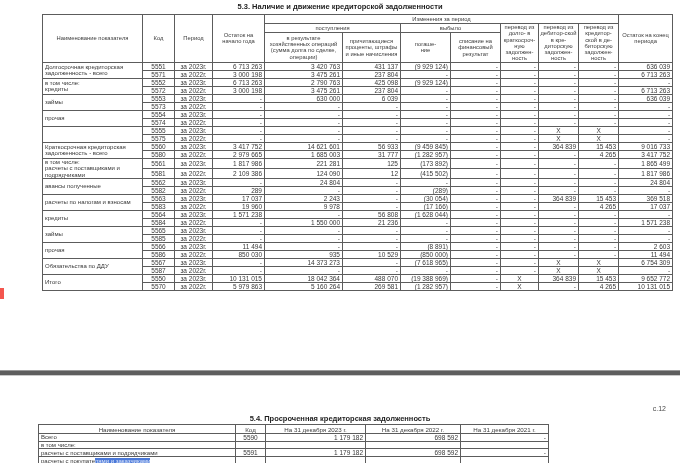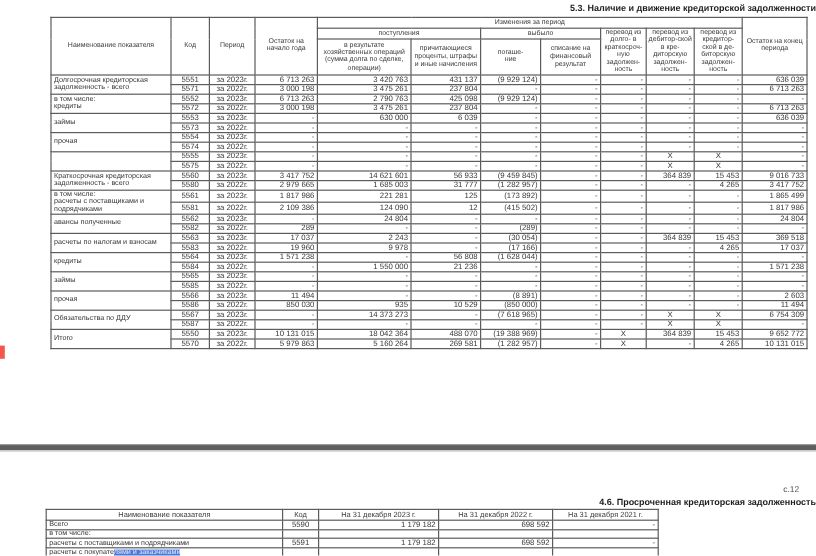--- a/index.html
+++ b/index.html
@@ -2,21 +2,21 @@
 <html><head>
 <meta charset="utf-8">
 <style>
   html,body{margin:0;padding:0}
   body{
     width:680px;height:463px;position:relative;overflow:hidden;
     background:#ffffff;color:#383838;
     font-family:"Liberation Sans", sans-serif;
   }
   .title{
-    position:absolute;left:0;width:680px;text-align:right;
+    position:absolute;left:0;width:680px;text-align:center;
     font-size:7.5px;font-weight:bold;color:#1d1d1d;letter-spacing:0;
   }
   .t{border-collapse:collapse;table-layout:fixed;position:absolute;background:#fff}
   .t th,.t td{border:1px solid #5c5c5c;padding:0 2px;font-weight:400;overflow:hidden;vertical-align:middle}
   
   .t53{left:42px;top:14px;width:630px;font-size:6.5px;line-height:7px}
   .t53 thead th{font-size:5.8px;line-height:6.3px;text-align:center;white-space:pre-line;padding:0 1px;color:#3c3c3c}
   .t53 thead tr.g th{height:8px}
   .t53 tbody td{height:7px}
   .lbl{font-size:6px;line-height:6.4px;vertical-align:top;text-align:left;padding-top:1px}
@@ -488,21 +488,21 @@
         <td class="n">4 265</td>
         <td class="n">10 131 015</td>
       </tr>
     </tbody>
 </table>
 
 <div class="separator"></div>
 <div class="red-mark"></div>
 <div class="page-num">с.12</div>
 
-<div class="title" style="top:414px">4.6. Просроченная кредиторская задолженность</div>
+<div class="title" style="top:414px">5.4. Просроченная кредиторская задолженность</div>
 
 <table class="t t54">
   <colgroup>
     <col style="width:197px">
       <col style="width:30px">
       <col style="width:100px">
       <col style="width:95px">
       <col style="width:88px">
   </colgroup>
   <thead>

